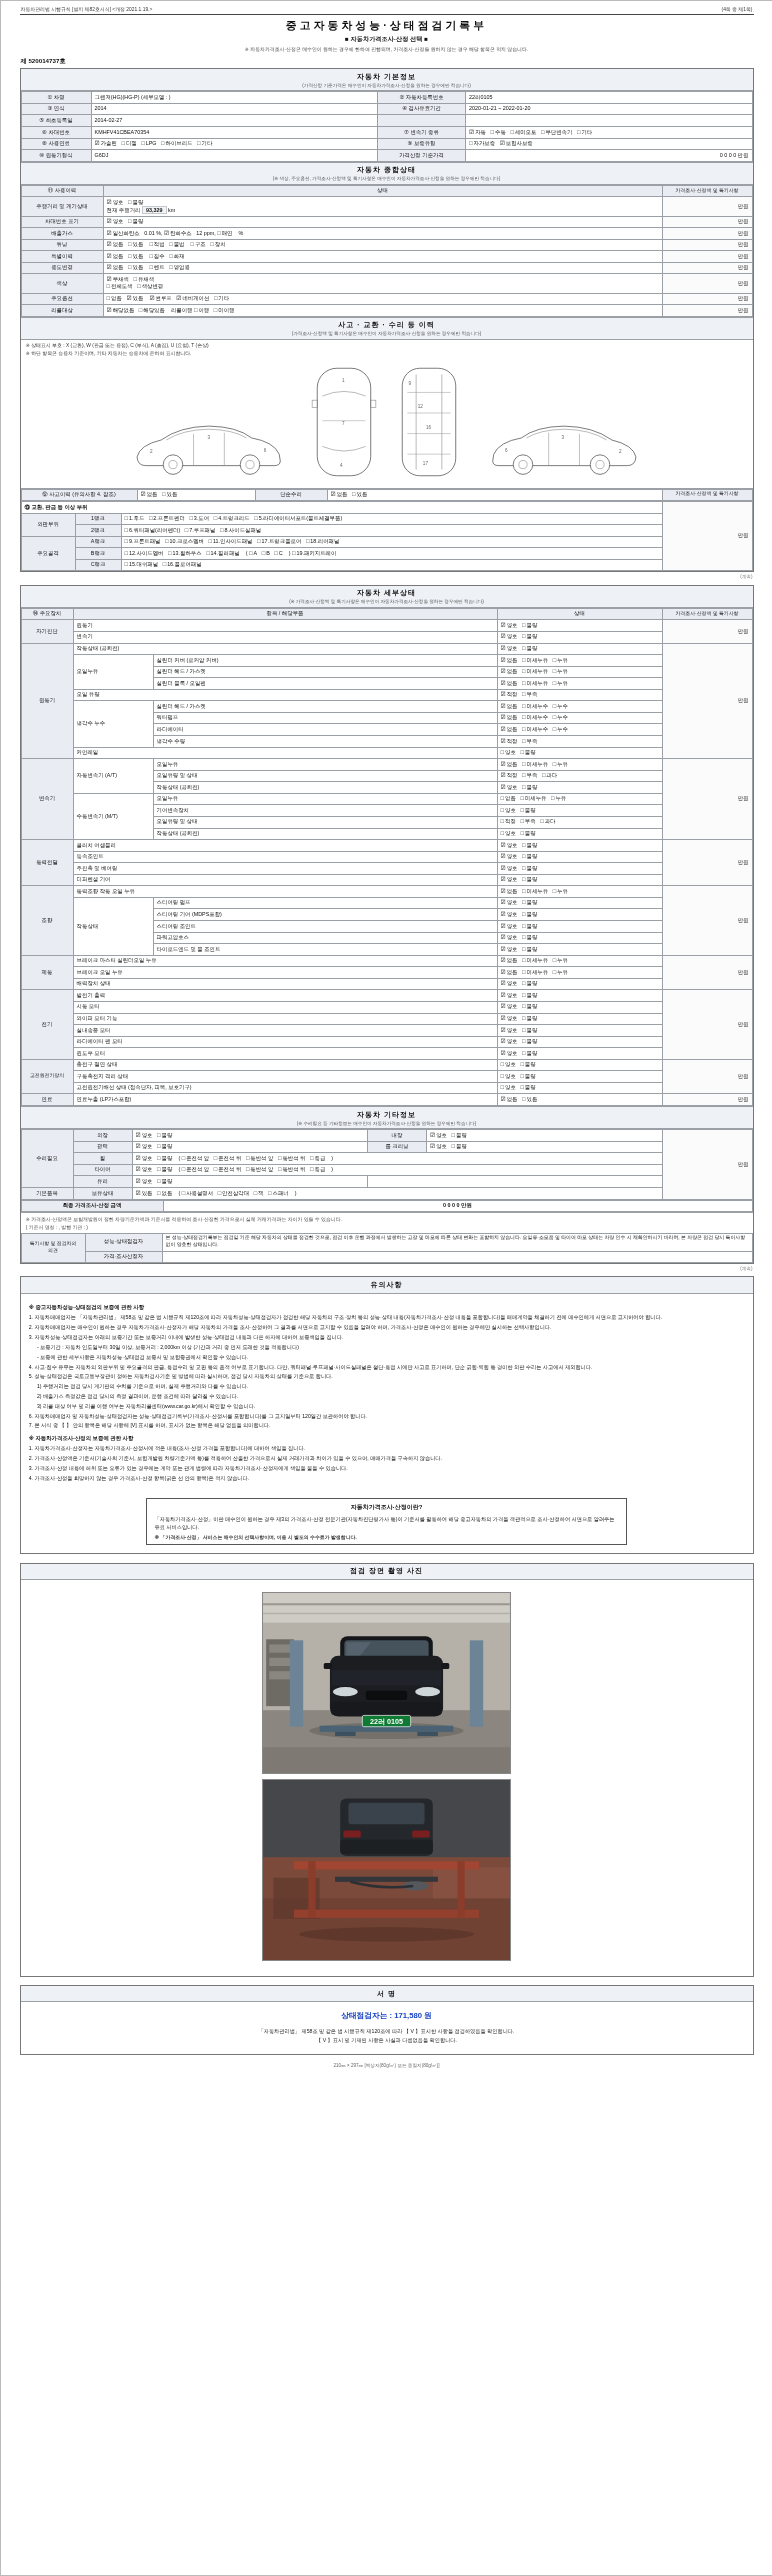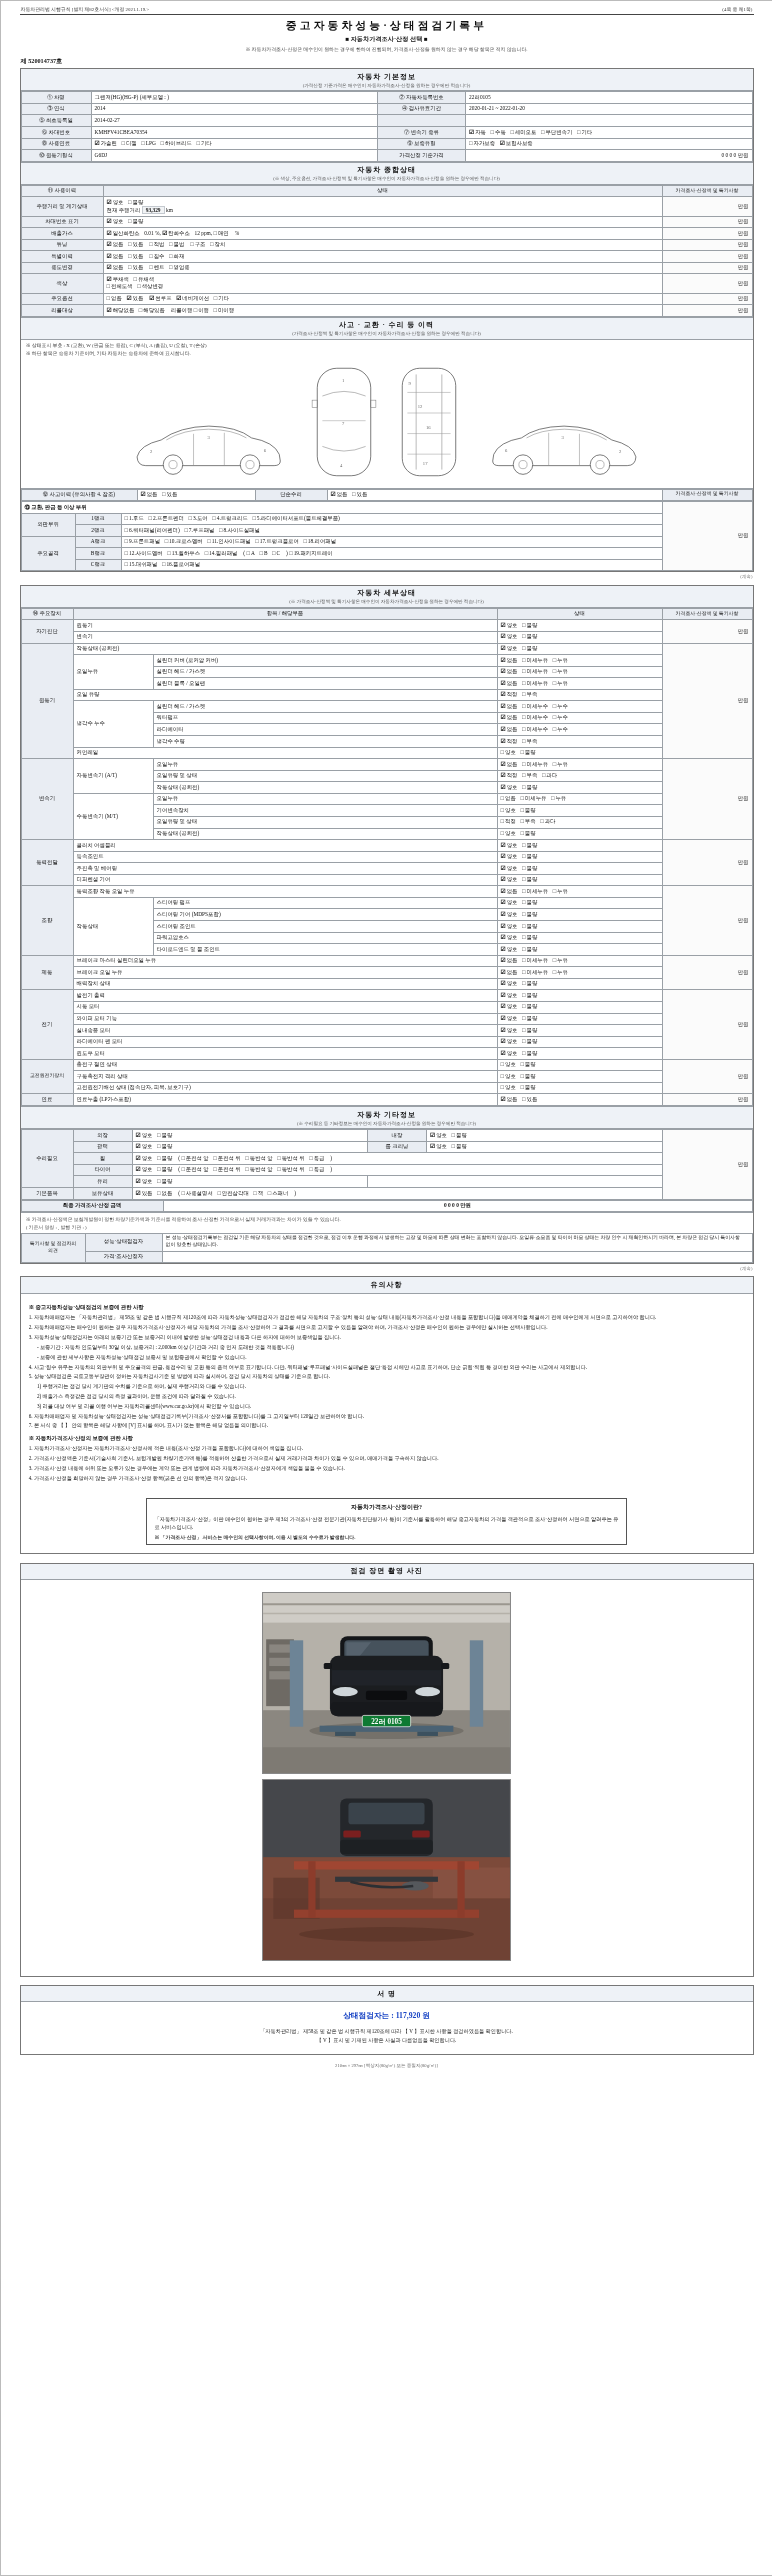--- a/index.html
+++ b/index.html
@@ -1,19 +1,19 @@
 <!DOCTYPE html>
 <html style="font-size:8.2px"><head>
 <meta charset="utf-8">
 <title>중고자동차성능·상태점검기록부</title>
 <style>
   html,body{margin:0;padding:0;background:#ffffff;color:#111;
     font-family:"Liberation Sans","DejaVu Sans",sans-serif;}
   .sheet{width:773px;min-height:2576px;background:#fff;border:0.5px solid #bbb;box-sizing:border-box;
-    padding:4.1px 18.5px 15.5px 18.5px;position:relative;font-family:Liberation Serif, serif;}
+    padding:4.1px 18.5px 15.5px 18.5px;position:relative;}
   .topline{display:flex;justify-content:space-between;font-size:4.9px;color:#333;
     border-bottom:1px solid #444;padding:1px 1px 2.1px 1px;margin-bottom:4.1px;}
   .title-area{text-align:center;margin:3.1px 0 1px 0;}
   .title-area h1{margin:0;font-size:10.8px;letter-spacing:3.1px;font-weight:bold;}
   .subtitle{font-size:6.2px;font-weight:bold;margin-top:2.1px;}
   .subnote{font-size:4.9px;color:#444;margin-top:1.5px;}
   .docno{font-size:6.2px;font-weight:bold;margin:5.2px 1px 2.1px 1px;}
   .block{border:0.8px solid #777;margin-bottom:8.2px;}
   .sec-head{background:#eef2f7;border-bottom:0.5px solid #9aa0a6;text-align:center;padding:2.6px 2.1px;}
   .sec-head .sec-title{font-size:7px;font-weight:bold;letter-spacing:1px;}
@@ -704,21 +704,21 @@
     </div>
   </div>
 
   <div class="block">
     <div class="sec-head">
       <span class="sec-title">서  명</span>
     </div>
     <div class="sign-body">
       <div class="premium">
         <span>상태점검자는 :</span>
-        <span>117,920 원</span>
+        <span>171,580 원</span>
       </div>
       <div class="sign-line">「자동차관리법」 제58조 및 같은 법 시행규칙 제120조에 따라 【 V 】표시한 사항을 점검하였음을 확인합니다.</div>
       <div class="sign-line">【 V 】표시 및 기재된 사항은 사실과 다름없음을 확인합니다.</div>
     </div>
   </div>
 
   <div class="footer">210㎜ × 297㎜ [백상지(80g/㎡) 또는 중질지(80g/㎡)]</div>
 
 </div>
 

